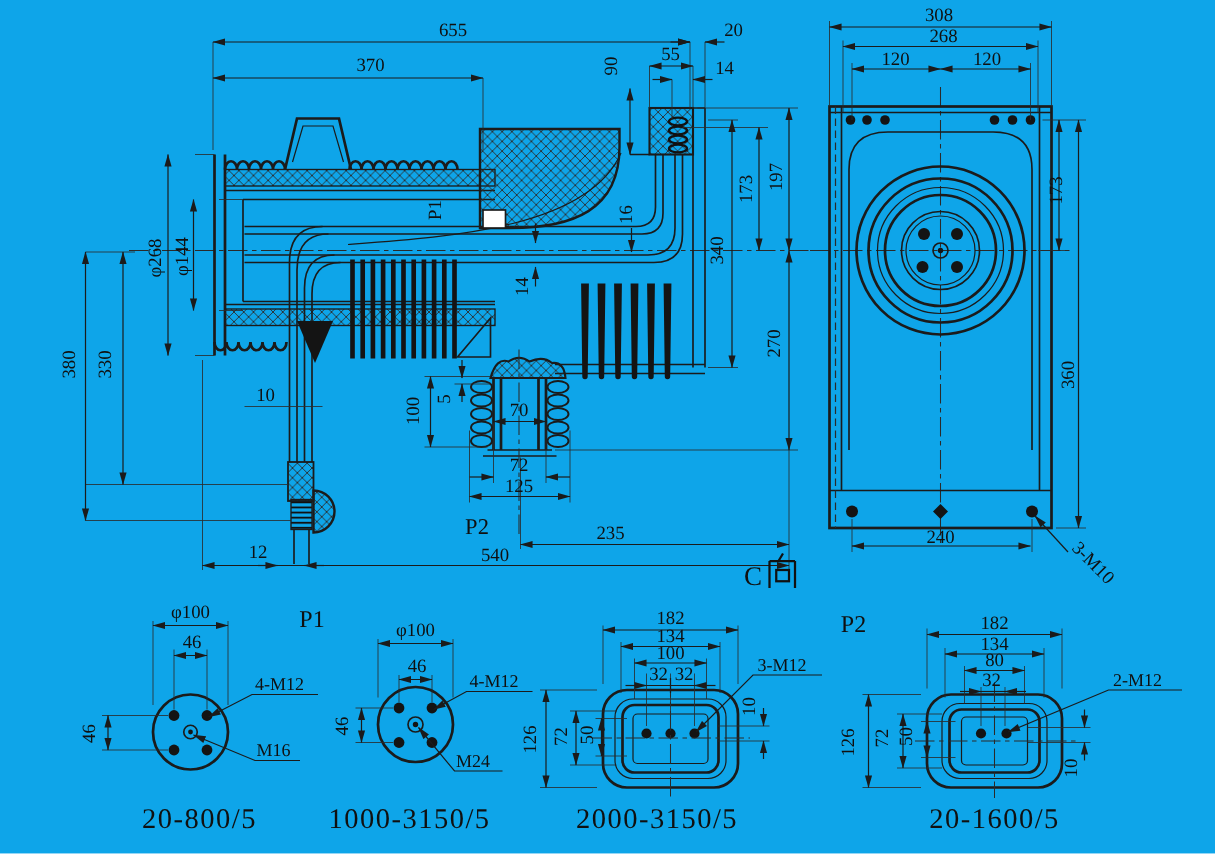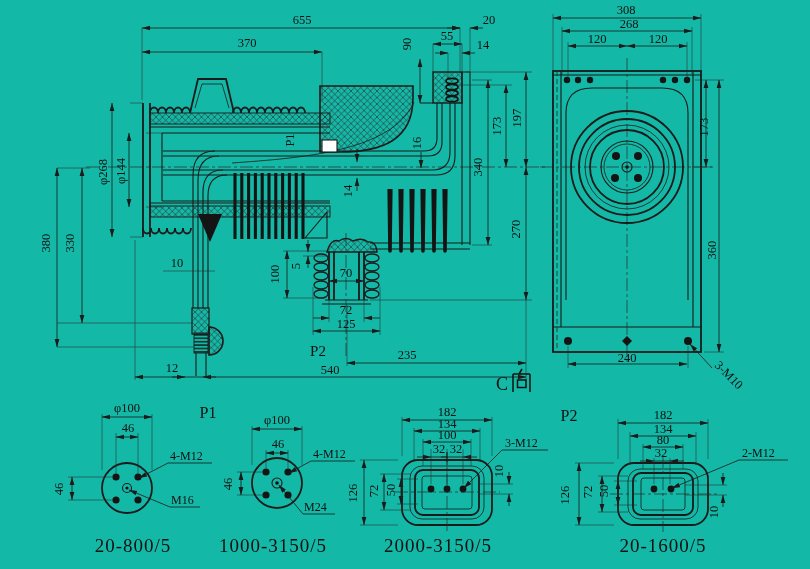--- a/index.html
+++ b/index.html
@@ -1,16 +1,16 @@
 <!DOCTYPE html>
 <html><head>
 <meta charset="utf-8">
 <style>
   html,body{margin:0;padding:0;background:#fff;}
-  .page{width:810px;height:569px;background:#14b8a6;overflow:hidden;position:relative;}
+  .page{width:810px;height:569px;background:#0ea5e9;overflow:hidden;position:relative;}
   svg{display:block;}
   
   .o  {stroke:#1b1b1b;fill:none;stroke-width:1.8;}   
   .m  {stroke:#1b1b1b;fill:none;stroke-width:1.1;}   
   .t  {stroke:#1b1b1b;fill:none;stroke-width:0.8;}   
   .d  {stroke:#1b1b1b;fill:none;stroke-width:0.8;}   
   .x  {stroke:#2a2a2a;fill:none;stroke-width:0.55;}  
   .cl {stroke:#2a2a2a;fill:none;stroke-width:0.7;stroke-dasharray:13 3 3 3;} 
   .hd {stroke:#2a2a2a;fill:none;stroke-width:0.8;stroke-dasharray:5 3;}      
   .bk {fill:#141414;stroke:none;}

